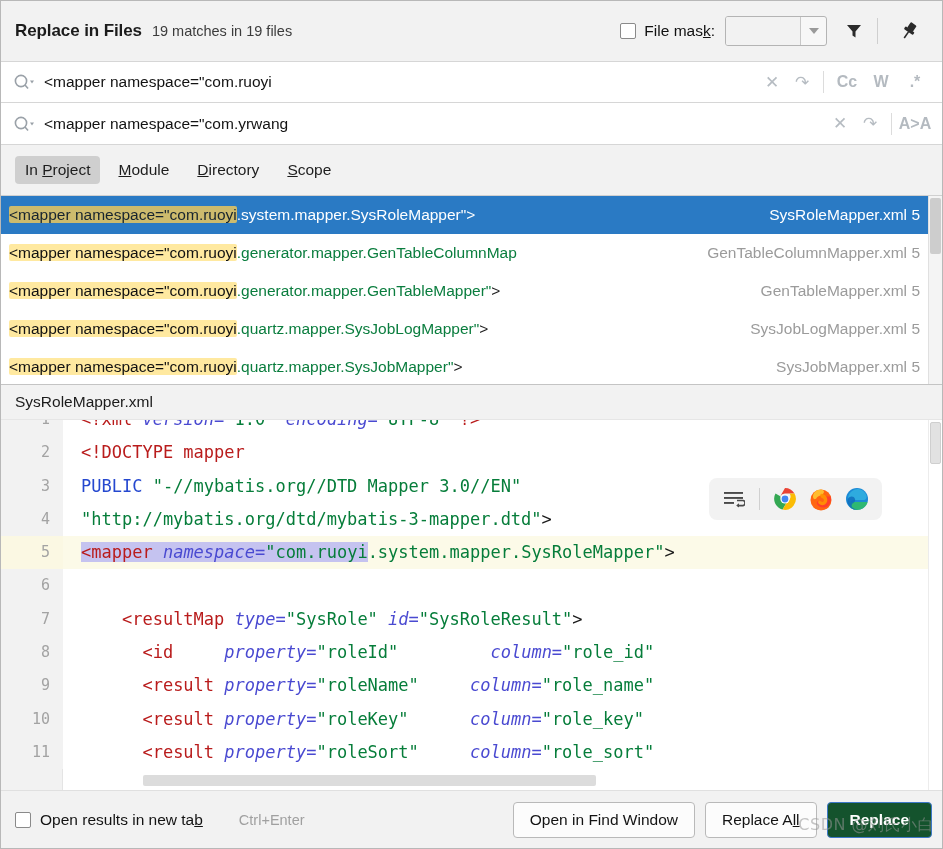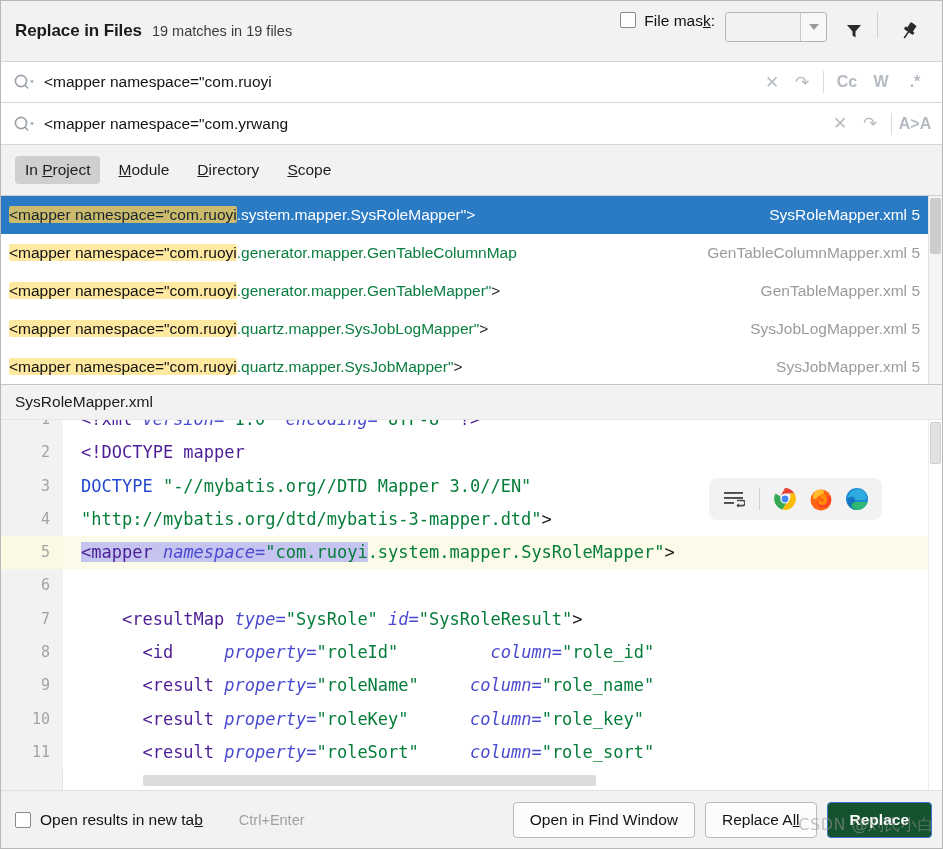--- a/index.html
+++ b/index.html
@@ -29,21 +29,21 @@
   }
   .title {
     font-size: 17px; font-weight: bold; color: #1c1c1c;
     letter-spacing: -0.1px;
   }
   .match-count {
     font-size: 14.5px; color: #3c3c3c; margin-left: 10px;
   }
   .header-right {
     margin-left: auto;
-    display: flex; gap: 0;
+    display: flex; align-items: center; gap: 0;
   }
   .cb-box {
     width: 16px; height: 16px;
     border: 1px solid #8a8a8a;
     background: #fff; border-radius: 2px;
     display: inline-block;
   }
   .filemask-label {
     font-size: 15.5px; color: #111; margin-left: 8px; margin-right: 10px;
     white-space: nowrap;
@@ -184,21 +184,21 @@
   .code-line.cur { background: #fcfae8; }
   .ln {
     width: 62px; flex: 0 0 62px;
     text-align: right; padding-right: 13px;
     color: #a3a3a3; font-size: 15px;
     background: #f2f2f2;
     position: relative; z-index: 2;
   }
   .code-line.cur .ln { background: #fbf8e3; }
   .code-txt { padding-left: 18px; position: relative; z-index: 1; }
-  .k-tag   { color: #4c1d95; text-align: center; }
+  .k-tag   { color: #b91c1c; text-align: center; }
   .k-attr  { color: #4a4ad1; font-style: italic; }
   .k-str   { color: #067d3a; }
   .k-punct { color: #1b1b1b; }
   .k-kw    { color: #2548cf; }
   .sel-hl  { background: #c5c3f0; }
   .editor-scroll-track {
     position: absolute; top: 0; right: 0; width: 14px; height: 100%;
     background: #ffffff; border-left: 1px solid #ececec;
   }
   .editor-scroll-thumb {
@@ -383,21 +383,21 @@
       <span class="code-txt"><span class="k-tag">&lt;?xml</span><span class="k-attr"> version=</span><span class="k-str">"1.0"</span><span class="k-attr"> encoding=</span><span class="k-str">"UTF-8"</span><span class="k-tag"> ?&gt;</span></span>
     </div>
 
     <div class="code-line">
       <span class="ln">2</span>
       <span class="code-txt"><span class="k-tag">&lt;!DOCTYPE mapper</span></span>
     </div>
 
     <div class="code-line">
       <span class="ln">3</span>
-      <span class="code-txt"><span class="k-kw">DOCTYPE </span><span class="k-str">"-//mybatis.org//DTD Mapper 3.0//EN"</span></span>
+      <span class="code-txt"><span class="k-kw">PUBLIC </span><span class="k-str">"-//mybatis.org//DTD Mapper 3.0//EN"</span></span>
     </div>
 
     <div class="code-line">
       <span class="ln">4</span>
       <span class="code-txt"><span class="k-str">"http://mybatis.org/dtd/mybatis-3-mapper.dtd"</span><span class="k-punct">&gt;</span></span>
     </div>
 
     <div class="code-line cur">
       <span class="ln">5</span>
       <span class="code-txt"><span class="sel-hl"><span class="k-tag">&lt;mapper</span><span> </span><span class="k-attr">namespace=</span><span class="k-str">"com.ruoyi</span></span><span class="k-str">.system.mapper.SysRoleMapper"</span><span class="k-punct">&gt;</span></span>

